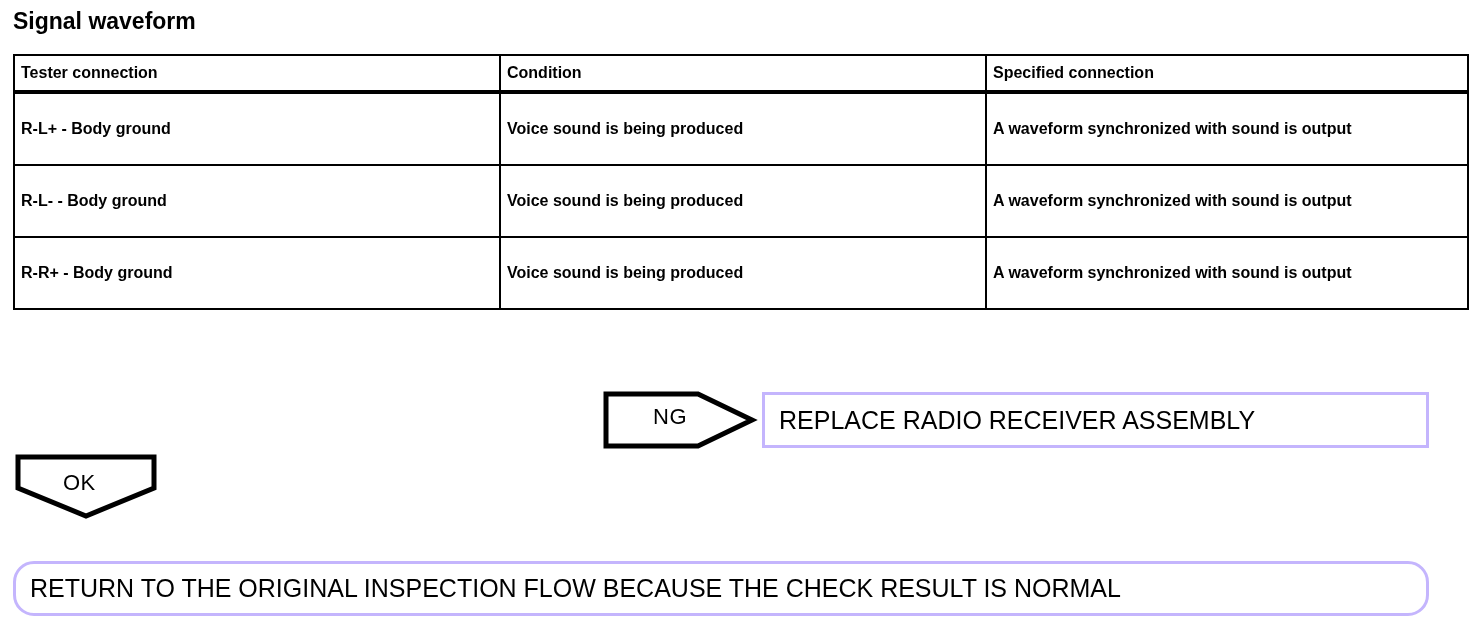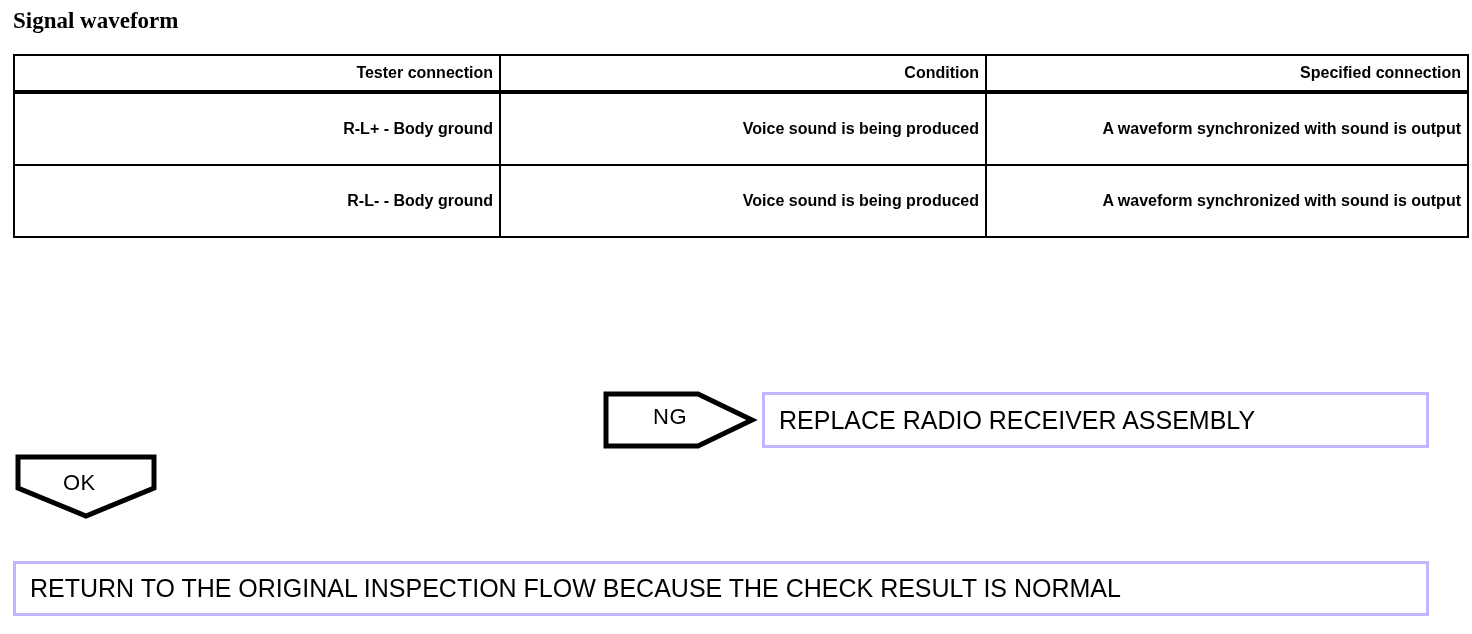--- a/index.html
+++ b/index.html
@@ -18,38 +18,37 @@
 
   
   .page-title {
     position: absolute;
     left: 13px;
     top: 8px;
     font-size: 23px;
     font-weight: bold;
     letter-spacing: 0px;
     white-space: nowrap;
-    font-family: Liberation Serif, serif;
   }
 
   
   .spec-table {
     position: absolute;
     left: 13px;
     top: 54px;
     width: 1416px;
     border-collapse: separate;
     border-spacing: 0;
     table-layout: fixed;
     border: 2px solid #000;
   }
   .spec-table td {
     border-left: 2px solid #000;
     border-bottom: 2px solid #000;
-    text-align: right;
+    text-align: left;
     vertical-align: middle;
     font-size: 16px;
     font-weight: bold;
     line-height: 1.45;
     padding: 4px 6px;
   }
   .spec-table tr td:first-child { border-left: none; }
   .spec-table tr:last-child td { border-bottom: none; }
 
   .spec-table thead td {
@@ -111,20 +110,21 @@
     left: 762px;
     top: 392px;
     width: 667px;
     height: 56px;
   }
   #box-return {
     left: 13px;
     top: 561px;
     width: 1416px;
     height: 55px;
+    border-radius: 21px;
   }
 </style>
 </head>
 <body>
 
 <div class="page-title">Signal waveform</div>
 
 <table class="spec-table">
   <thead>
     <tr>
@@ -142,20 +142,25 @@
     <tr>
       <td>R-L+ - Body ground</td>
       <td>Voice sound is being produced</td>
       <td>A waveform synchronized with sound is output</td>
     </tr>
     <tr>
       <td>R-L- - Body ground</td>
       <td>Voice sound is being produced</td>
       <td>A waveform synchronized with sound is output</td>
     </tr>
+    <tr>
+      <td>R-R+ - Body ground</td>
+      <td>Voice sound is being produced</td>
+      <td>A waveform synchronized with sound is output</td>
+    </tr>
   </tbody>
 </table>
 
 <div class="flow-layer">
   <svg width="1472" height="634" viewBox="0 0 1472 634" xmlns="http://www.w3.org/2000/svg">
 
     <polygon points="606,394 698,394 752,420 698,446 606,446" fill="#ffffff" stroke="#000000" stroke-width="5" stroke-linejoin="miter"></polygon>
 
     <polygon points="18,457 154,457 154,488 86,516 18,488" fill="#ffffff" stroke="#000000" stroke-width="5" stroke-linejoin="miter"></polygon>
   </svg>

